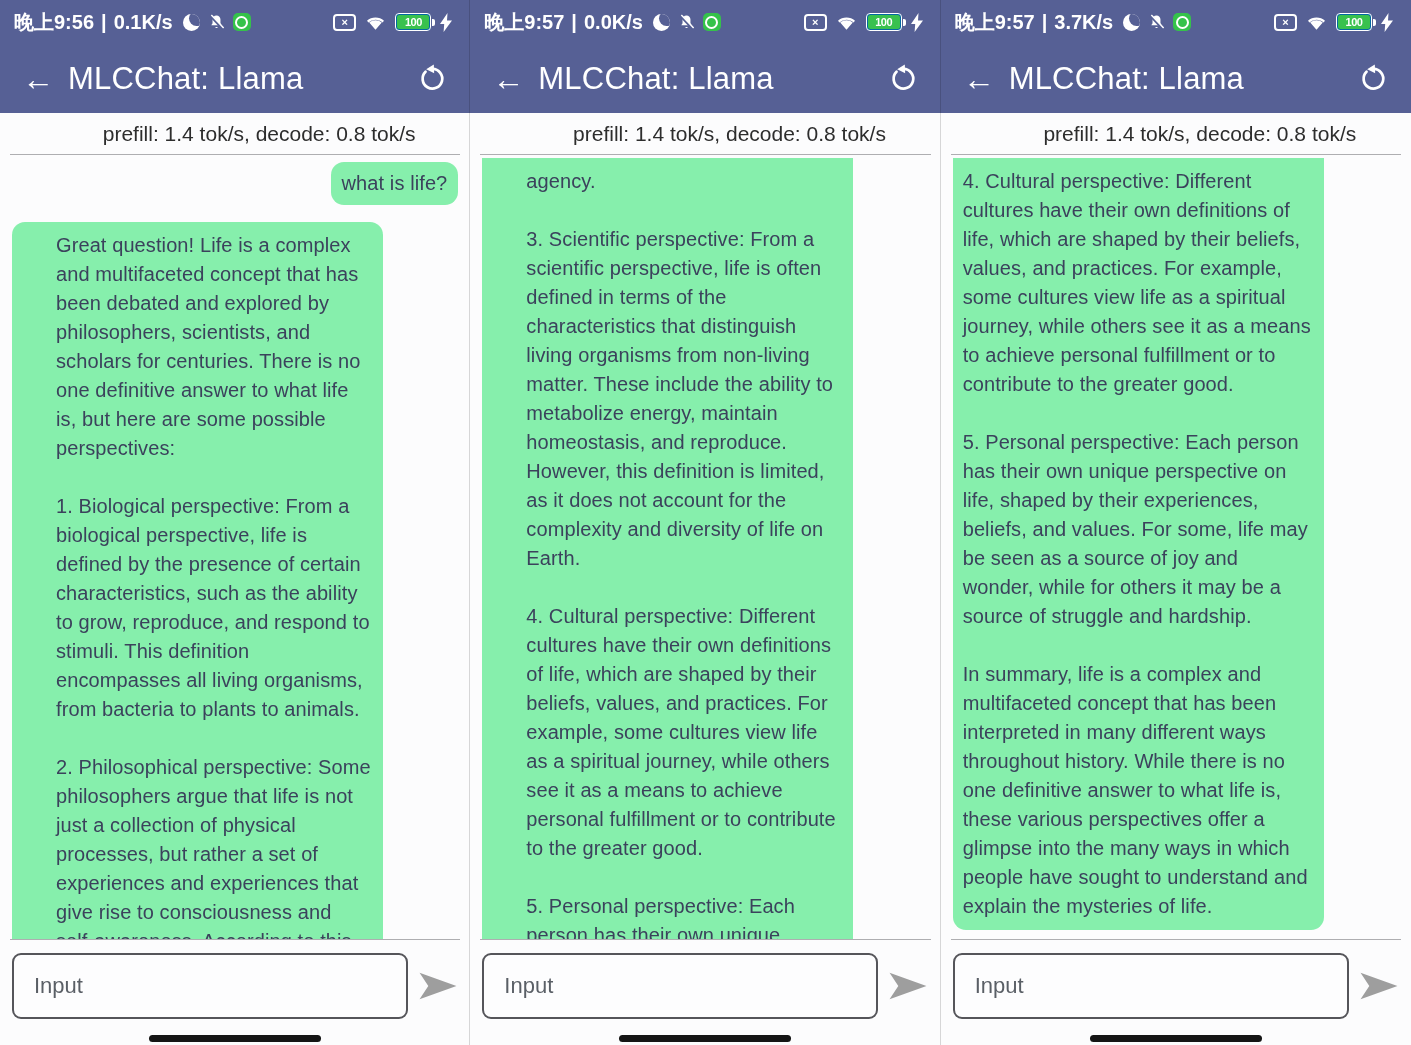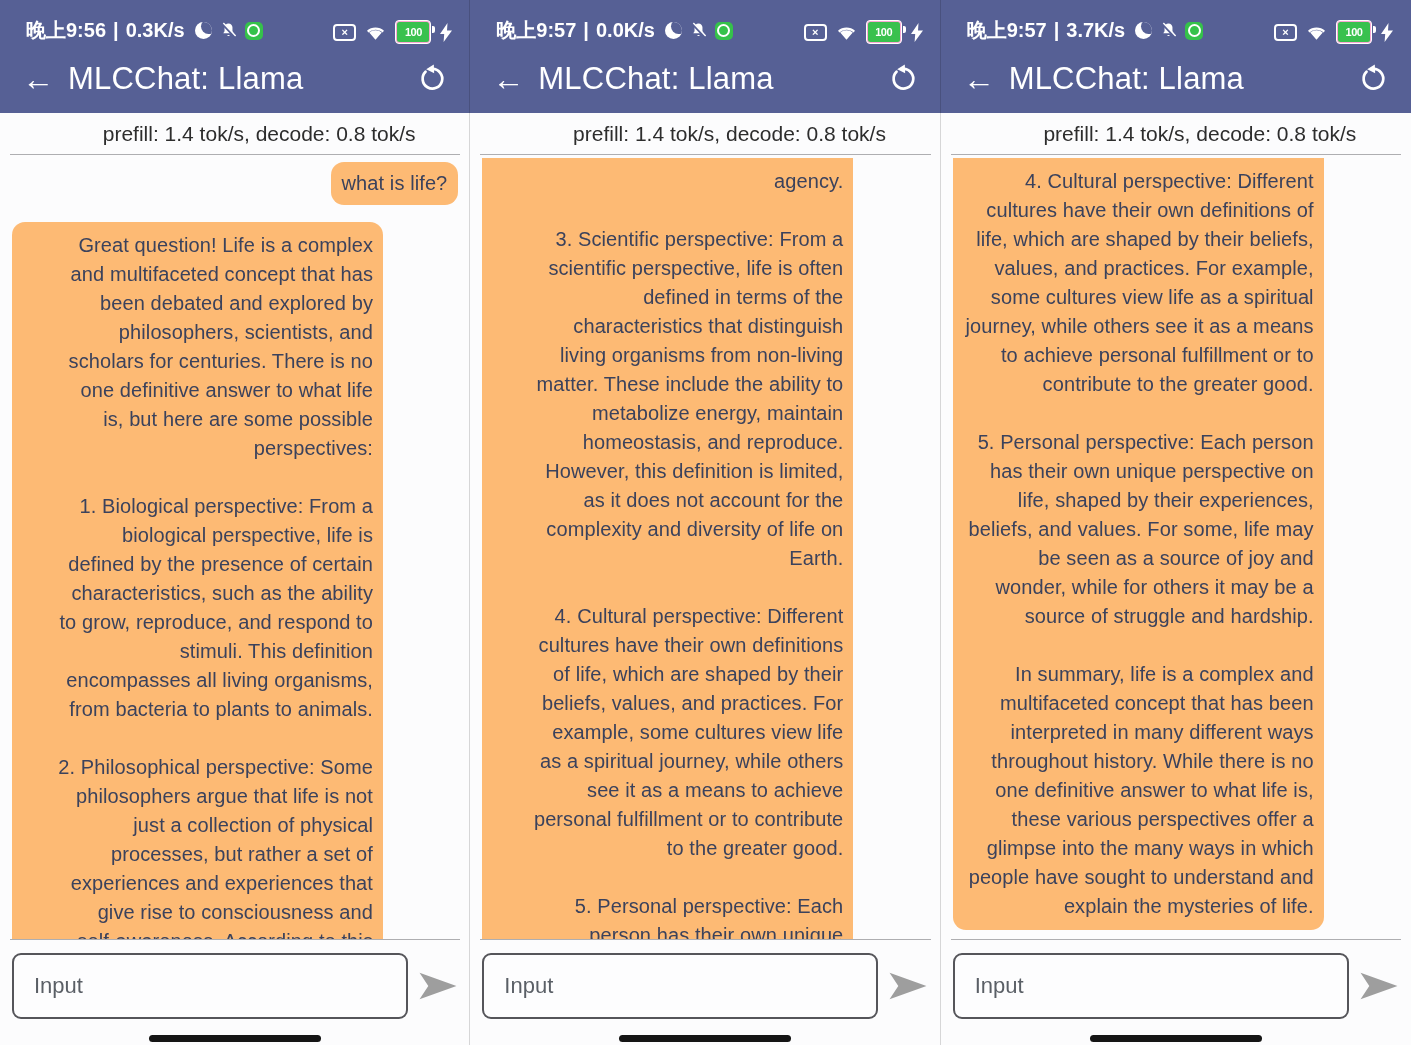--- a/index.html
+++ b/index.html
@@ -9,42 +9,42 @@
     width:1411px; height:1045px; display:flex; flex-direction:row; background:#fcfcfd; overflow:hidden;
   }
   .panel {
     width:470.33px; height:1045px; background:#fcfcfd; position:relative;
     display:flex; flex-direction:column; overflow:hidden;
   }
   .panel + .panel { box-shadow:-1px 0 0 rgba(0,0,0,.15); }
 
   
   .status-bar {
-    height:44px; background:#566095; color:#fff; display:flex; align-items:flex-end;
-    padding:0 18px 0 26px; font-size:20px; font-weight:600; flex:0 0 auto;
+    height:44px; background:#566095; color:#fff; display:flex; align-items:center;
+    padding:0 18px 0 14px; font-size:20px; font-weight:600; flex:0 0 auto;
   }
   .status-left { display:flex; align-items:center; gap:7px; }
   .status-right { margin-left:auto; display:flex; align-items:center; gap:9px; }
   .moon {
     width:17px; height:17px; border-radius:50%; background:#fff; position:relative; overflow:hidden; margin-left:3px;
   }
   .moon::after {
     content:""; position:absolute; width:15px; height:15px; border-radius:50%;
     background:#566095; left:6px; top:-3px;
   }
   .badge-green {
     width:18px; height:18px; border-radius:5px; background:#35c24a; display:flex; align-items:center; justify-content:center;
   }
   .badge-green::after { content:""; width:9px; height:9px; border:2px solid #fff; border-radius:50%; }
   .nosim {
     width:23px; height:17px; border:2px solid #fff; border-radius:4px; position:relative;
     display:flex; align-items:center; justify-content:center; font-size:11px; font-weight:700;
   }
   .battery {
-    width:36px; height:24px; border:1.5px solid #fff; border-radius:4px; background:#f9a8d4;
+    width:36px; height:18px; border:1.5px solid #fff; border-radius:4px; background:#0369a1;
     position:relative; display:flex; align-items:center; justify-content:center;
   }
   .battery .fill {
     position:absolute; inset:1px; background:#39c14e; border-radius:2.5px;
     display:flex; align-items:center; justify-content:center;
   }
   .battery .pct { font-size:11px; font-weight:700; color:#fff; letter-spacing:-0.5px; }
   .battery::after {
     content:""; position:absolute; right:-5px; top:4.5px; width:3px; height:7px; background:#fff; border-radius:0 2px 2px 0;
   }
@@ -64,22 +64,22 @@
     font-size:21px; color:#2d2d2d; flex:0 0 auto; background:#fcfcfd;margin-left:48px;
   }
   .hline { border-top:1px solid #aeaeb1; margin:0 10px; flex:0 0 auto; }
 
   
   .chat-area {
     height:784px; flex:0 0 auto; padding:0 12px; display:flex; flex-direction:column;
     align-items:flex-start; overflow:hidden; background:#fcfcfd;
   }
   .bubble {
-    background:#fdba74; color:#3b425c; font-size:20px; line-height:29px;
-    white-space:pre-line; border-radius:13px; padding:9px 10px; letter-spacing:0.1px;text-align:right;
+    background:#86efac; color:#3b425c; font-size:20px; line-height:29px;
+    white-space:pre-line; border-radius:13px; padding:9px 10px; letter-spacing:0.1px;
   }
   .bubble.user { align-self:flex-end; margin-top:7px; padding:7px 11px; }
   .bubble.assistant { width:371px; margin-top:17px; }
   .bubble.clip-top { border-top-left-radius:0; border-top-right-radius:0; margin-top:3px; }
   .bubble.clip-bottom { border-bottom-left-radius:0; border-bottom-right-radius:0; flex:1 1 auto;padding-left:44px; }
 
   
   .input-row { flex:0 0 auto; display:flex; align-items:center; padding:13px 12px 0 12px; gap:8px; }
   .chat-input {
     width:396px; height:66px; border:2px solid #55555a; border-radius:9px; background:#fdfdfe;
@@ -96,21 +96,21 @@
 </head>
 <body>
 
 <div class="screen">
 
   <div class="panel">
     <div class="status-bar">
       <div class="status-left">
         <span>晚上9:56</span>
         <span>|</span>
-        <span>0.3K/s</span>
+        <span>0.1K/s</span>
         <span class="moon"></span>
         <span style="display:flex;">
           <svg width="19" height="19" viewBox="0 0 24 24">
               <path fill="#fff" d="M12 3c-3 0-5 2.2-5 5v5l-1.6 2.6h13.2L17 13V8c0-2.8-2-5-5-5zm-1.7 14.6a1.8 1.8 0 0 0 3.4 0z"></path>
               <line x1="4" y1="3" x2="20" y2="20" stroke="#566095" stroke-width="3.4"></line>
               <line x1="5.5" y1="2.5" x2="21" y2="19" stroke="#fff" stroke-width="1.8"></line>
             </svg>
         </span>
         <span class="badge-green"></span>
       </div>

